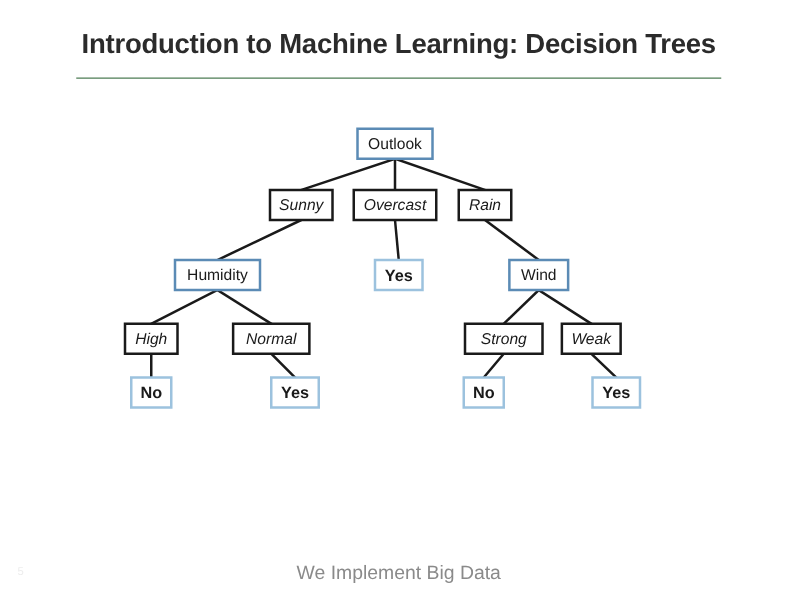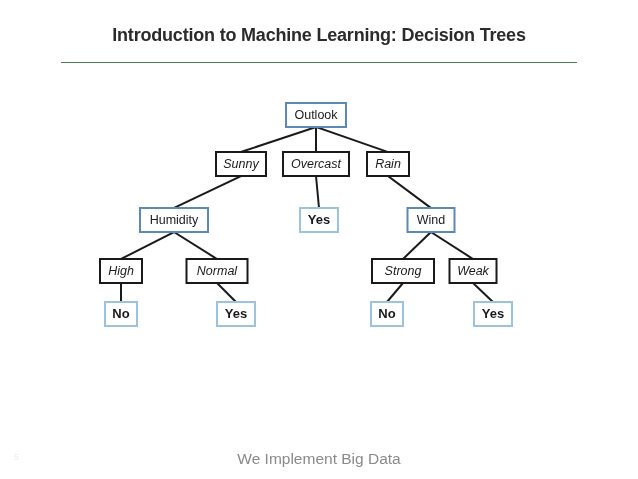--- a/index.html
+++ b/index.html
@@ -25,21 +25,21 @@
   
   .title-block {
     position: absolute;
     left: 0;
     top: 22px;
     width: 638px;
     text-align: center;
   }
   .slide-title {
     font-family: "Liberation Sans", sans-serif;
-    font-size: 18px;
+    font-size: 22px;
     font-weight: bold;
     color: #2b2b2b;
     letter-spacing: -0.2px;
     line-height: 26px;
     white-space: nowrap;
   }
   .title-rule {
     position: absolute;
     left: 61px;
     top: 62px;

